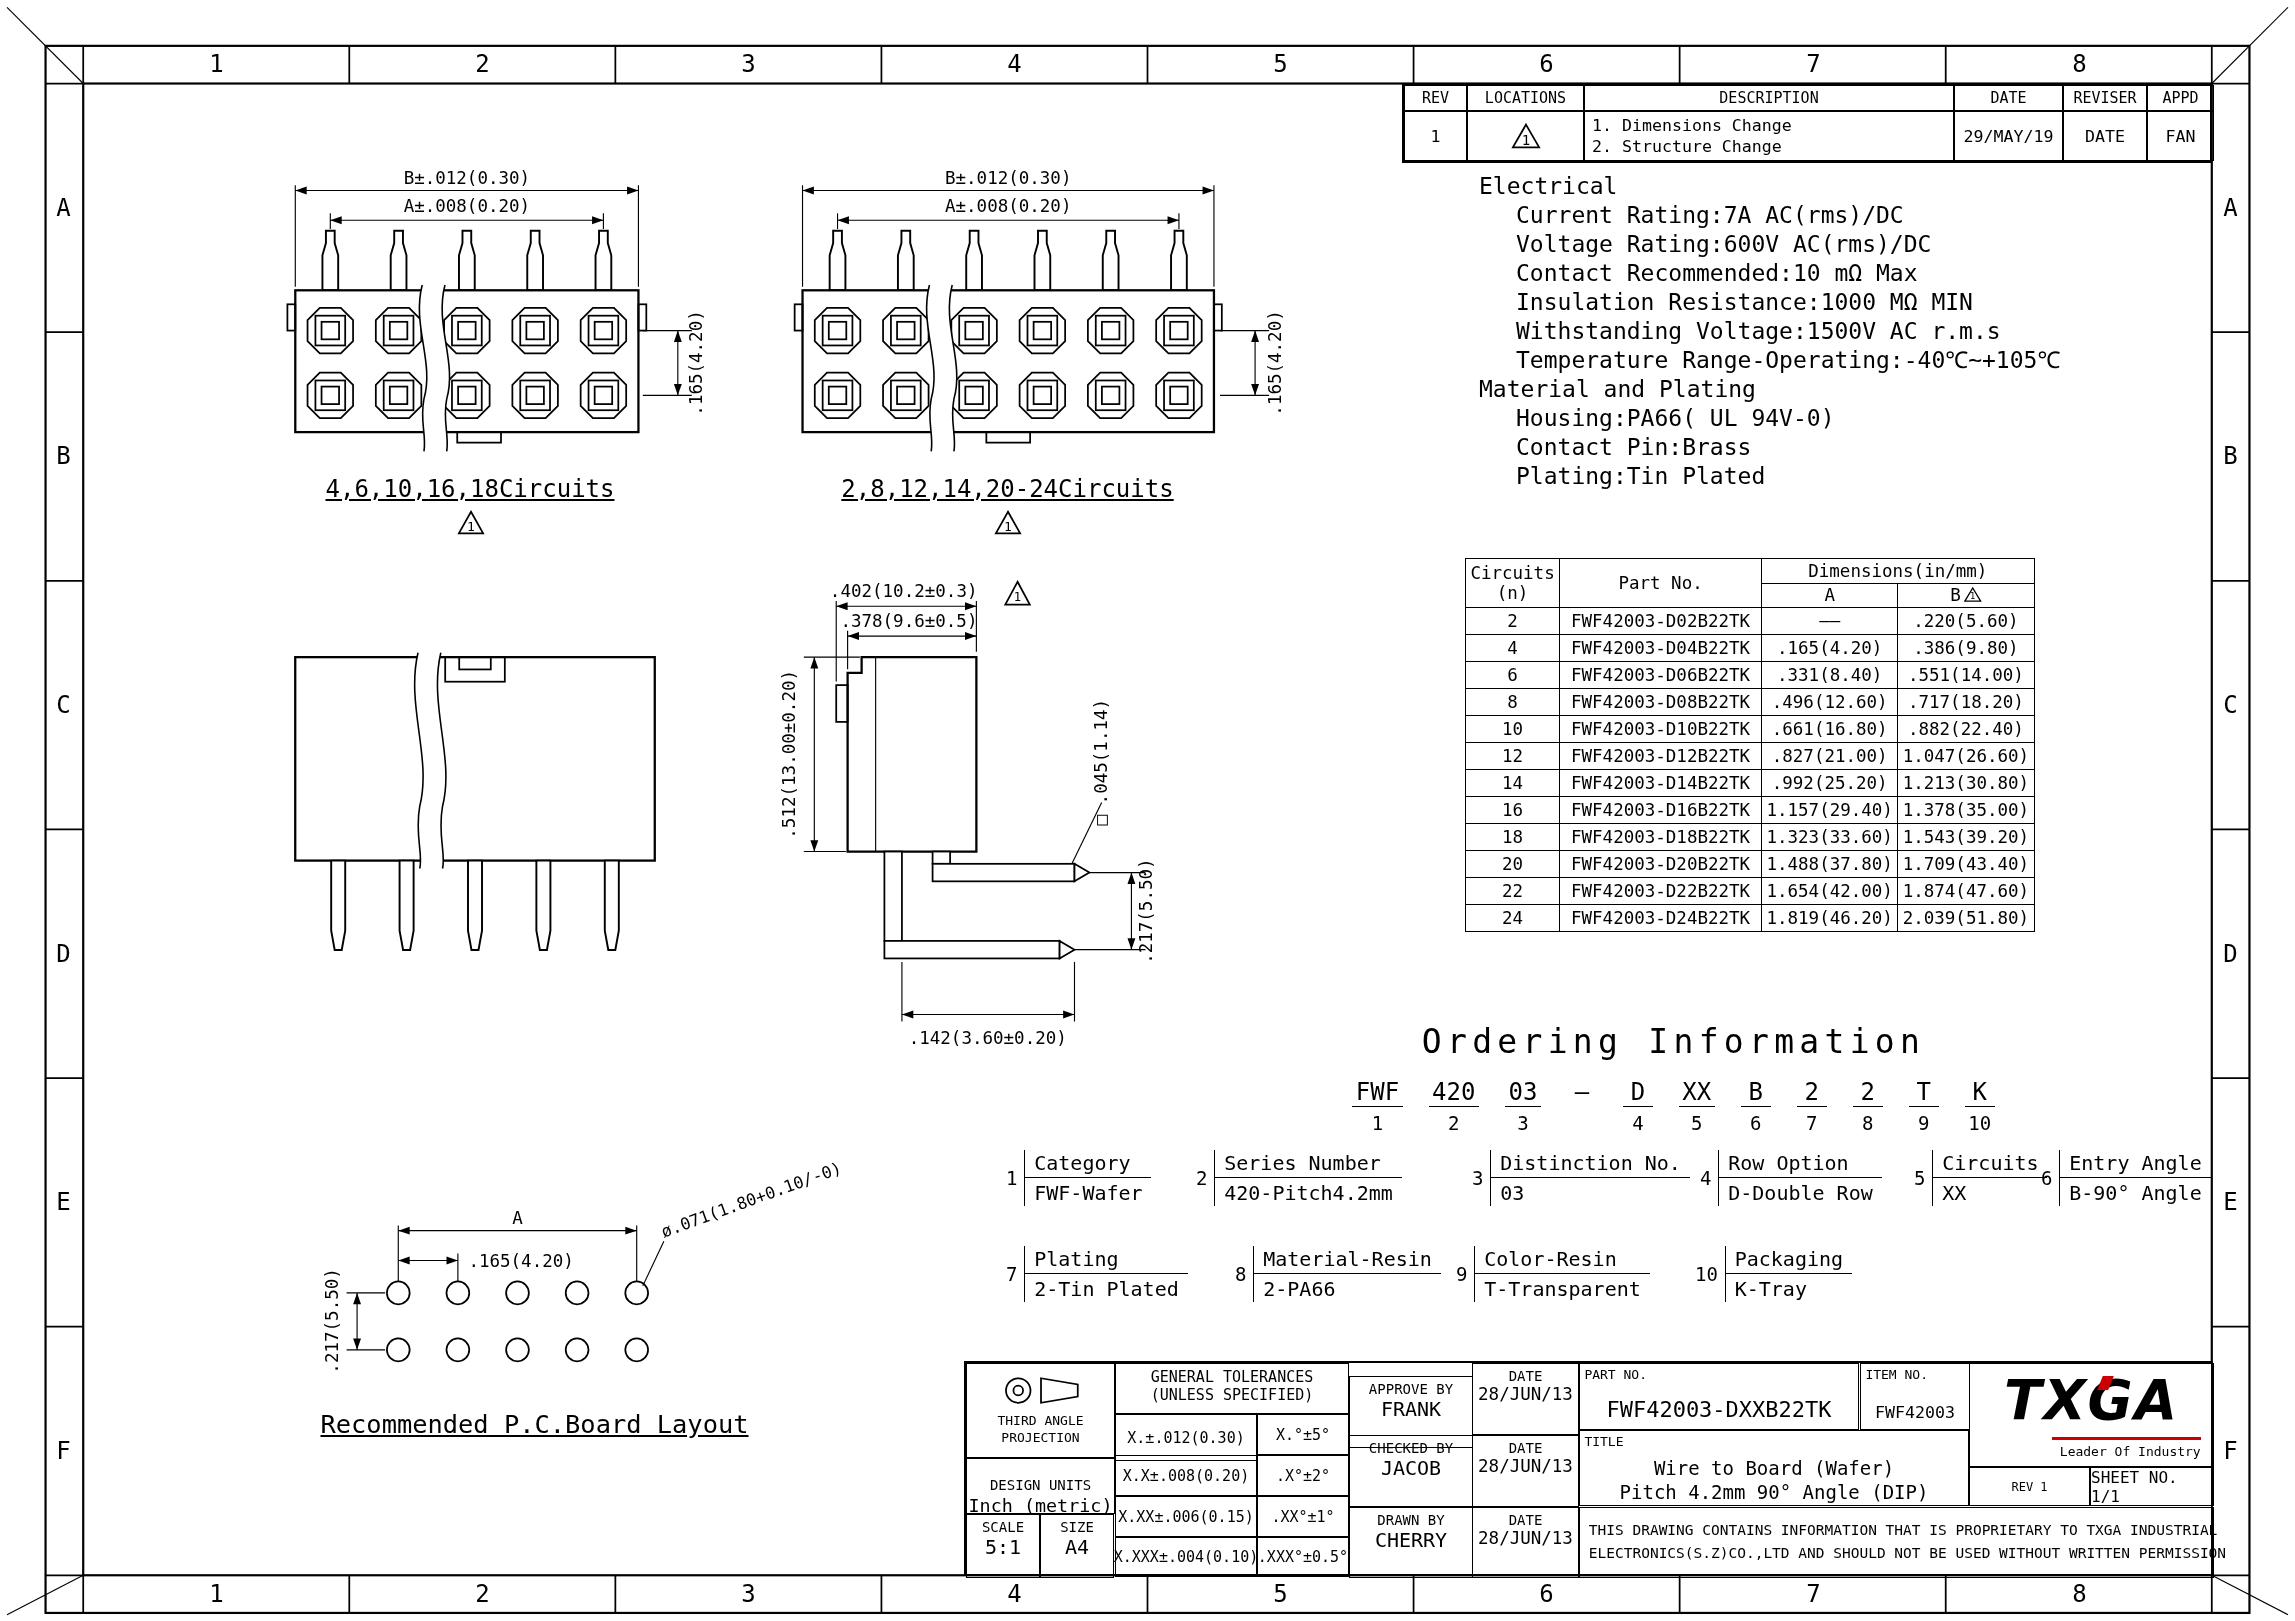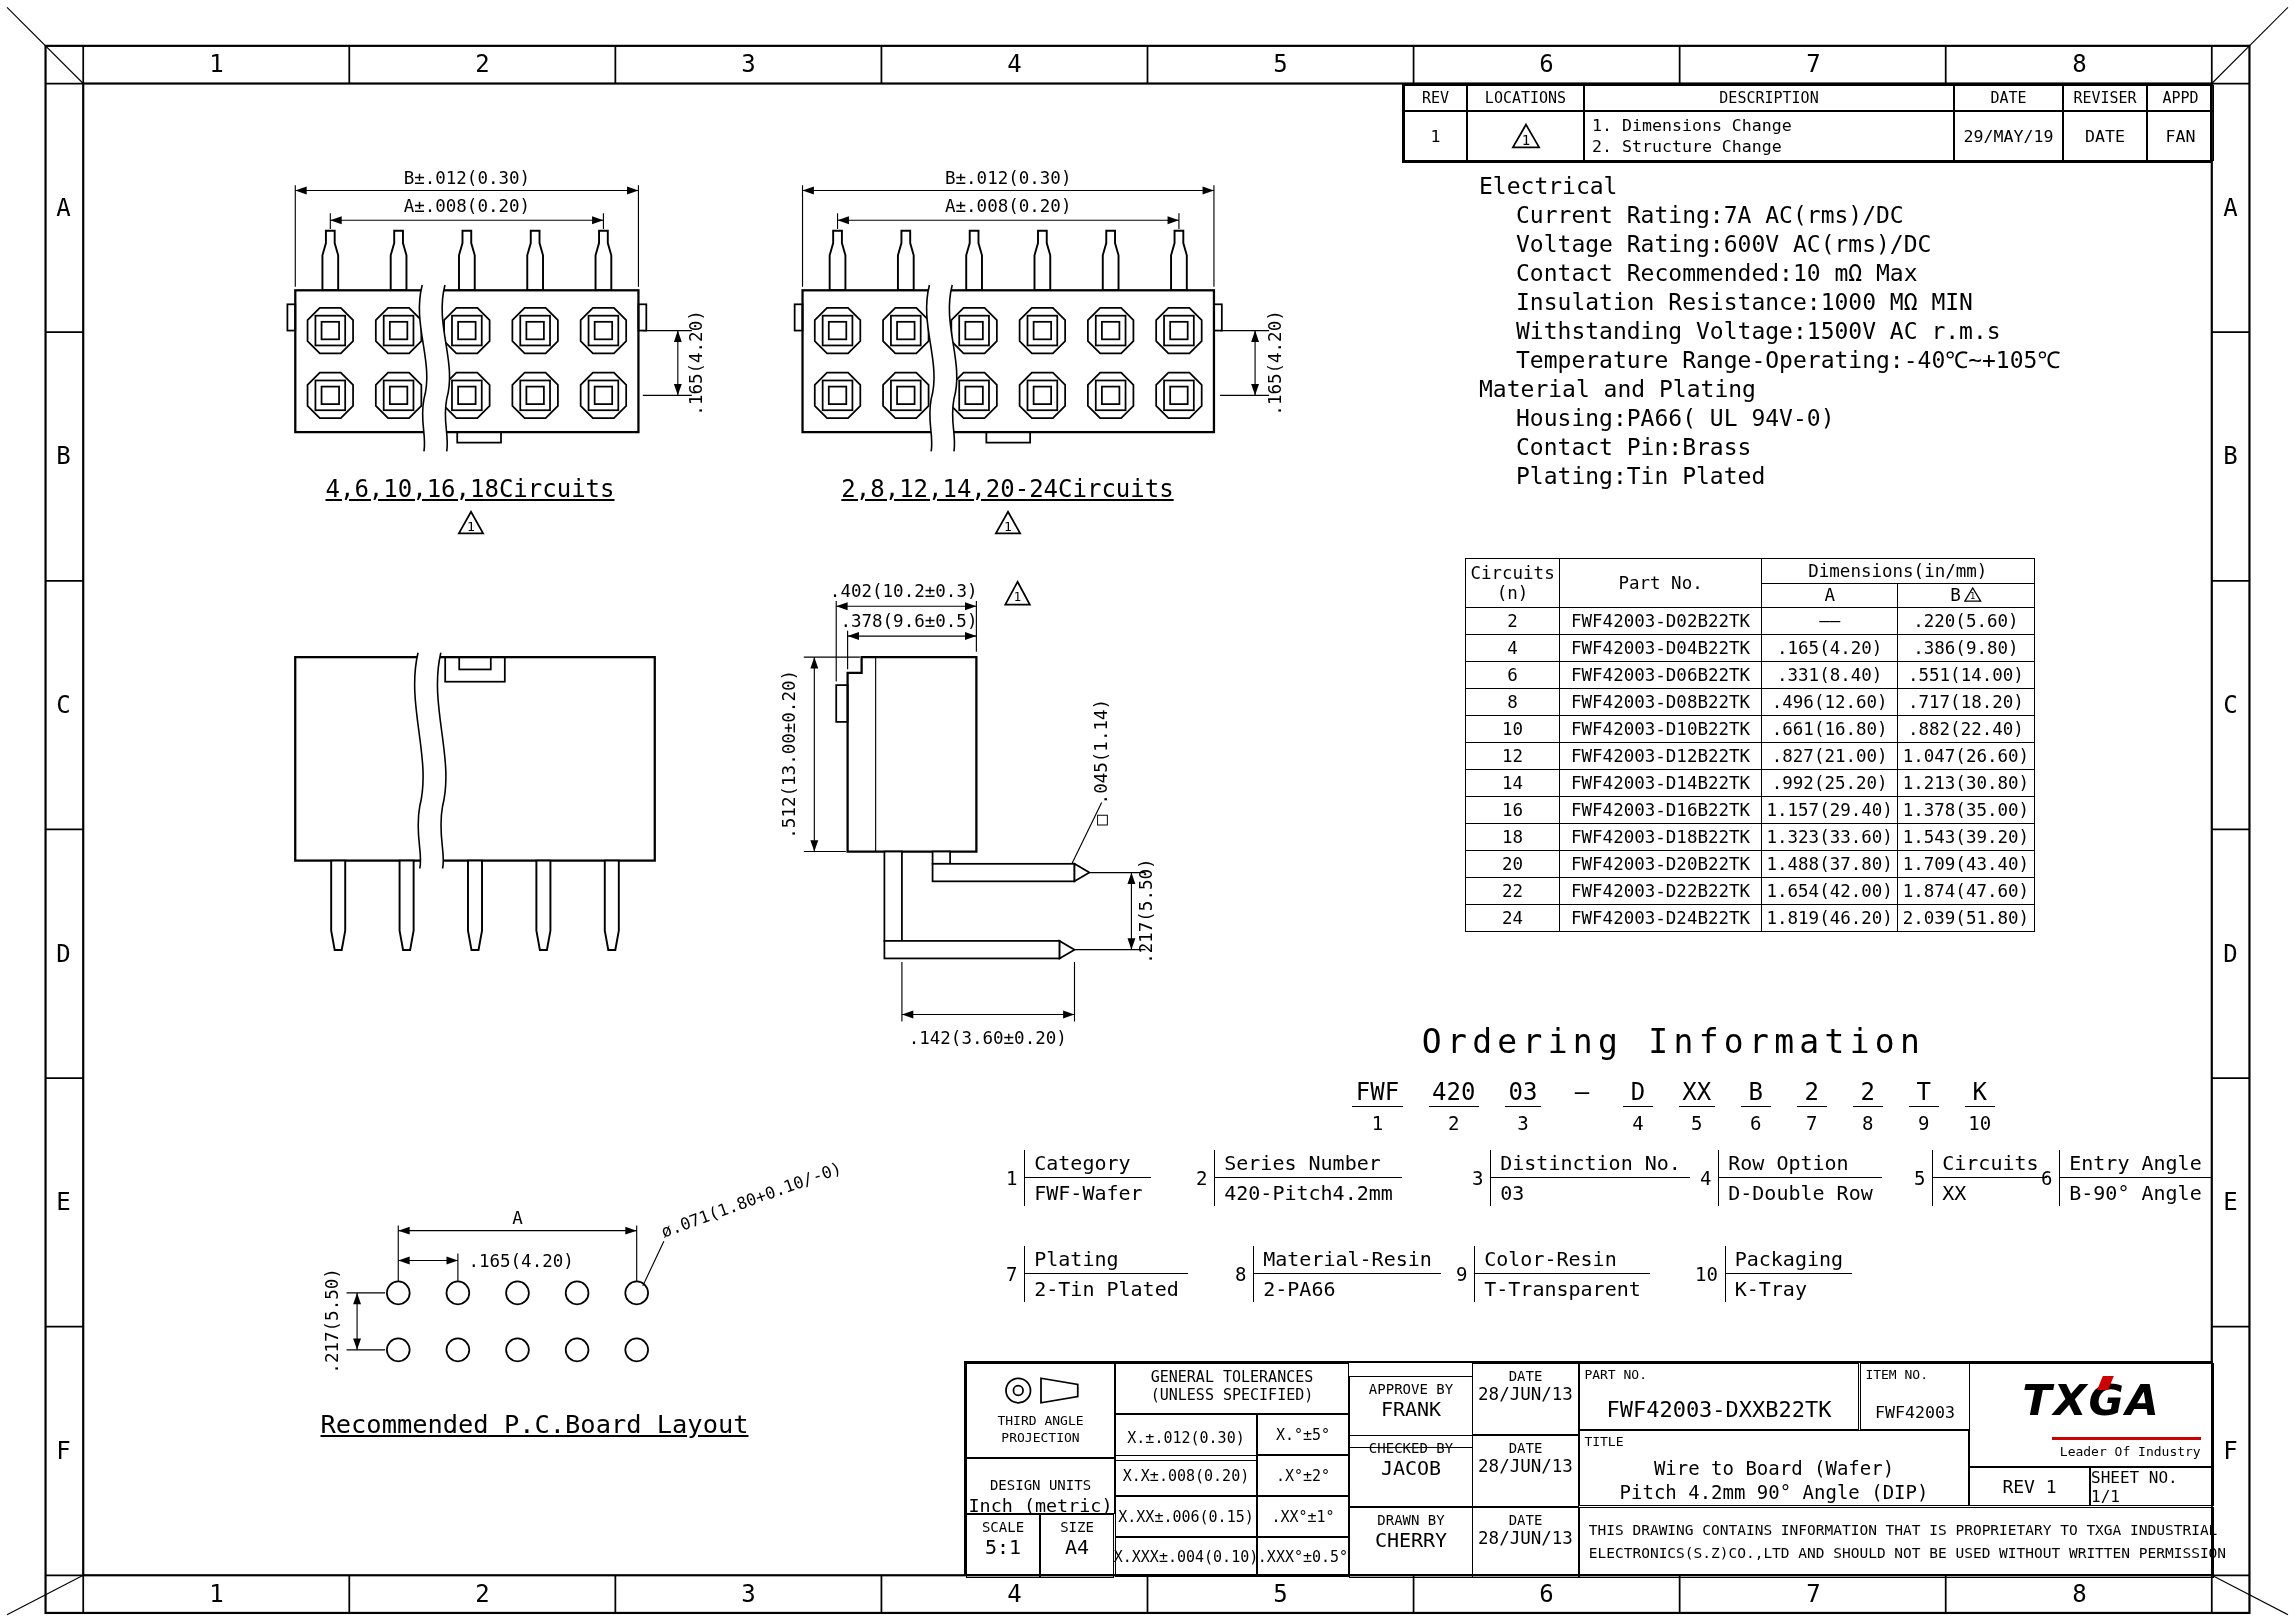--- a/index.html
+++ b/index.html
@@ -49,21 +49,21 @@
   .tb{left:964px;top:1361px;width:1249px;height:215px;border:2.6px solid #000;background:#fff}
   .tb .cell{position:absolute;border:0.9px solid #000}
   .cell-label{text-align:center;font-size:14px;margin-top:3.5px}
   .cell-value{text-align:center;font-size:20px;white-space:nowrap}
   .corner-label{position:absolute;left:4.4px;top:2.6px;font-size:13px}
   .tol{display:flex;align-items:center;justify-content:center;font-size:15px;white-space:nowrap}
   .proj-text{text-align:center;font-size:13px;line-height:16.6px}
   .big-val{display:flex;align-items:flex-end;justify-content:center;height:100%;padding-bottom:7px;font-size:22px;white-space:nowrap}
   .title-lines{text-align:center;font-size:19px;line-height:24.5px;margin-top:24.5px;white-space:nowrap}
   .disc{padding:10.5px 8.8px 0;font-size:14.5px;line-height:23px;white-space:nowrap}
-  .logo-line{position:relative;text-align:center;margin-top:8.8px;font-family:"DejaVu Sans",sans-serif;font-weight:900;font-style:italic;font-size:43px;letter-spacing:1.8px;line-height:54px}
+  .logo-line{position:relative;text-align:center;margin-top:8.8px;font-family:"DejaVu Sans",sans-serif;font-weight:900;font-style:italic;font-size:55px;letter-spacing:1.8px;line-height:54px}
   .logo-accent{position:absolute;left:130px;top:3.5px;width:11.4px;height:14px;background:var(--accent,#c00);transform:skewX(-22deg)}
   .logo-rule{position:absolute;right:12.3px;bottom:26px;width:149px;height:2.6px;background:var(--accent,#c00)}
   .logo-tag{position:absolute;right:12.3px;bottom:7px;font-size:13px;white-space:nowrap}
   .tri-mark text{font-family:"DejaVu Sans Mono",monospace}
 </style>
 </head>
 <body>
 
 <svg width="0" height="0" style="position:absolute" aria-hidden="true">
   <defs>
@@ -687,16 +687,16 @@
   <div class="cell disc" style="left:613px;top:144px;width:635px;height:71px">
     <div>THIS DRAWING CONTAINS INFORMATION THAT IS PROPRIETARY TO TXGA INDUSTRIAL</div>
     <div>ELECTRONICS(S.Z)CO.,LTD AND SHOULD NOT BE USED WITHOUT WRITTEN PERMISSION</div>
   </div>
 
   <div class="cell" style="left:1003px;top:0;width:245px;height:104px">
     <div class="logo-line"><span>TXGA</span><span class="logo-accent"></span></div>
     <div class="logo-rule"></div>
     <div class="logo-tag">Leader Of Industry</div>
   </div>
-  <div class="cell" style="left:1003px;top:104px;width:121px;height:39px;display:flex;align-items:center;justify-content:center;font-size:18px">REV 1</div>
+  <div class="cell" style="left:1003px;top:104px;width:121px;height:39px;display:flex;align-items:center;justify-content:center;font-size:12px">REV 1</div>
   <div class="cell" style="left:1124px;top:104px;width:124px;height:39px;display:flex;align-items:center;justify-content:center;font-size:16px">SHEET NO. 1/1</div>
 </div>
 
 
 </body></html>

